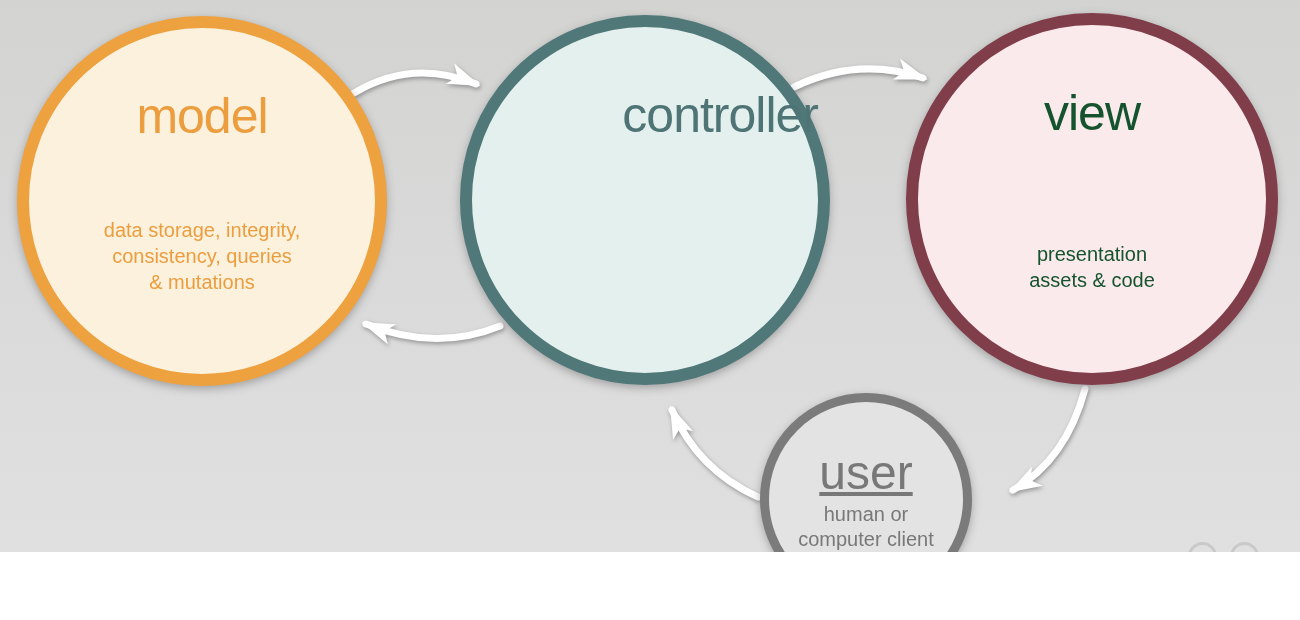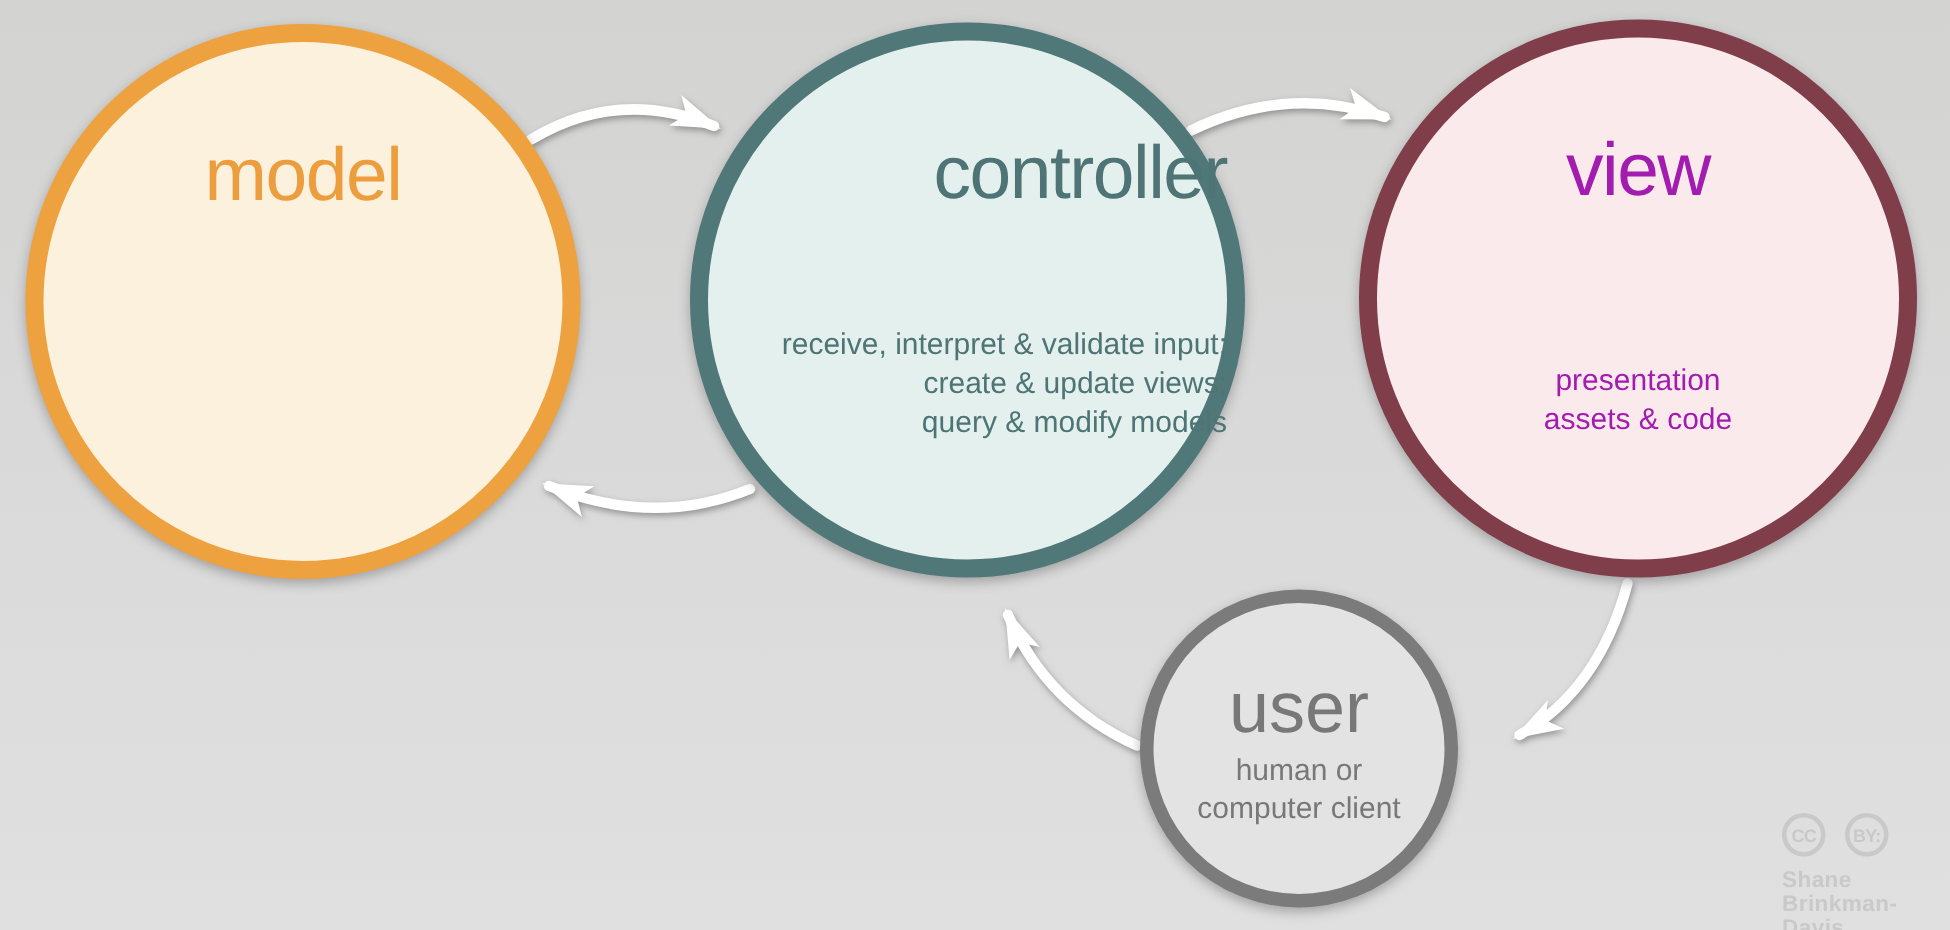--- a/index.html
+++ b/index.html
@@ -1,19 +1,19 @@
 <!DOCTYPE html>
 <html><head>
 <meta charset="utf-8">
 <style>
   html,body{margin:0;padding:0;}
   body{font-family:"Liberation Sans", sans-serif;}
   .canvas{
     position:relative;
-    width:1300px;height:620px;
+    width:1300px;height:552px;
     overflow:hidden;
     background:linear-gradient(180deg,#d3d3d2 0%, #d9d9d9 45%, #e0e0e0 100%);
   }
   svg.arrows{
     position:absolute;left:0;top:0;z-index:1;
     filter:drop-shadow(1px 2px 2px rgba(90,90,90,0.55));
   }
   .flow-arrow{fill:none;stroke-width:7;stroke-linecap:round;}
   .node{
     position:absolute;z-index:2;
@@ -22,21 +22,21 @@
     box-shadow:0 3px 8px rgba(90,90,90,0.45);
   }
   .node-model     {left:17px; top:16px; width:370px;height:370px;border-width:12px;}
   .node-controller{left:460px;top:15px; width:370px;height:370px;border-width:12px;text-align:right;}
   .node-view      {left:906px;top:13px; width:372px;height:372px;border-width:12px;}
   .node-user      {left:760px;top:393px;width:212px;height:212px;border-width:9px;}
   .node-title{
     position:absolute;left:0;right:0;top:60px;
     font-size:50px;line-height:56px;letter-spacing:-1px;font-weight:normal;
   }
-  .node-user .node-title{top:45px;font-size:48px;line-height:52px;letter-spacing:0;}
+  .node-user .node-title{top:45px;font-size:48px;line-height:52px;letter-spacing:0;text-decoration:underline;}
   .node-desc{
     position:absolute;left:0;right:0;
     font-size:20px;line-height:26px;white-space:pre-line;
   }
   .node-model .node-desc{top:189px;}
   .node-controller .node-desc{top:190px;}
   .node-view .node-desc{top:216px;}
   .node-user .node-desc{top:100px;line-height:25px;text-align:center;}
   .attribution{
     position:absolute;left:1188px;top:542px;z-index:3;
@@ -63,30 +63,30 @@
     </defs>
     <path class="flow-arrow" marker-end="url(#head)" d="M 354 93 Q 412 58 476 84" style="stroke: rgb(255, 255, 255);"></path>
     <path class="flow-arrow" marker-end="url(#head)" d="M 794 87 Q 858 56 923 78" style="stroke: rgb(255, 255, 255);"></path>
     <path class="flow-arrow" marker-end="url(#head)" d="M 500 326 Q 436 352 366 324" style="stroke: rgb(255, 255, 255);"></path>
     <path class="flow-arrow" marker-end="url(#head)" d="M 1085 389 Q 1066 460 1013 490" style="stroke: rgb(255, 255, 255);"></path>
     <path class="flow-arrow" marker-end="url(#head)" d="M 758 497 Q 698 470 672 410" style="stroke: rgb(255, 255, 255);"></path>
   </svg>
 
   <div class="node node-model" style="border-color: rgb(237, 161, 63); background: rgb(252, 241, 221); color: rgb(236, 157, 62);">
     <div class="node-title">model</div>
+    <div class="node-desc">data storage, integrity,
+consistency, queries
+&amp; mutations</div>
   </div>
 
   <div class="node node-controller" style="border-color: rgb(80, 120, 121); background: rgb(228, 240, 238); color: rgb(78, 116, 117);">
     <div class="node-title">controller</div>
-    <div class="node-desc">receive, interpret &amp; validate input;
-create &amp; update views;
-query &amp; modify models</div>
   </div>
 
-  <div class="node node-view" style="border-color: rgb(128, 61, 74); background: rgb(251, 234, 236); color: #a21caf;">
+  <div class="node node-view" style="border-color: rgb(128, 61, 74); background: rgb(251, 234, 236); color: #14532d;">
     <div class="node-title">view</div>
     <div class="node-desc">presentation
 assets &amp; code</div>
   </div>
 
   <div class="node node-user" style="border-color: rgb(123, 123, 123); background: rgb(227, 227, 227); color: rgb(120, 120, 120);">
     <div class="node-title">user</div>
     <div class="node-desc">human or
 computer client</div>
   </div>

